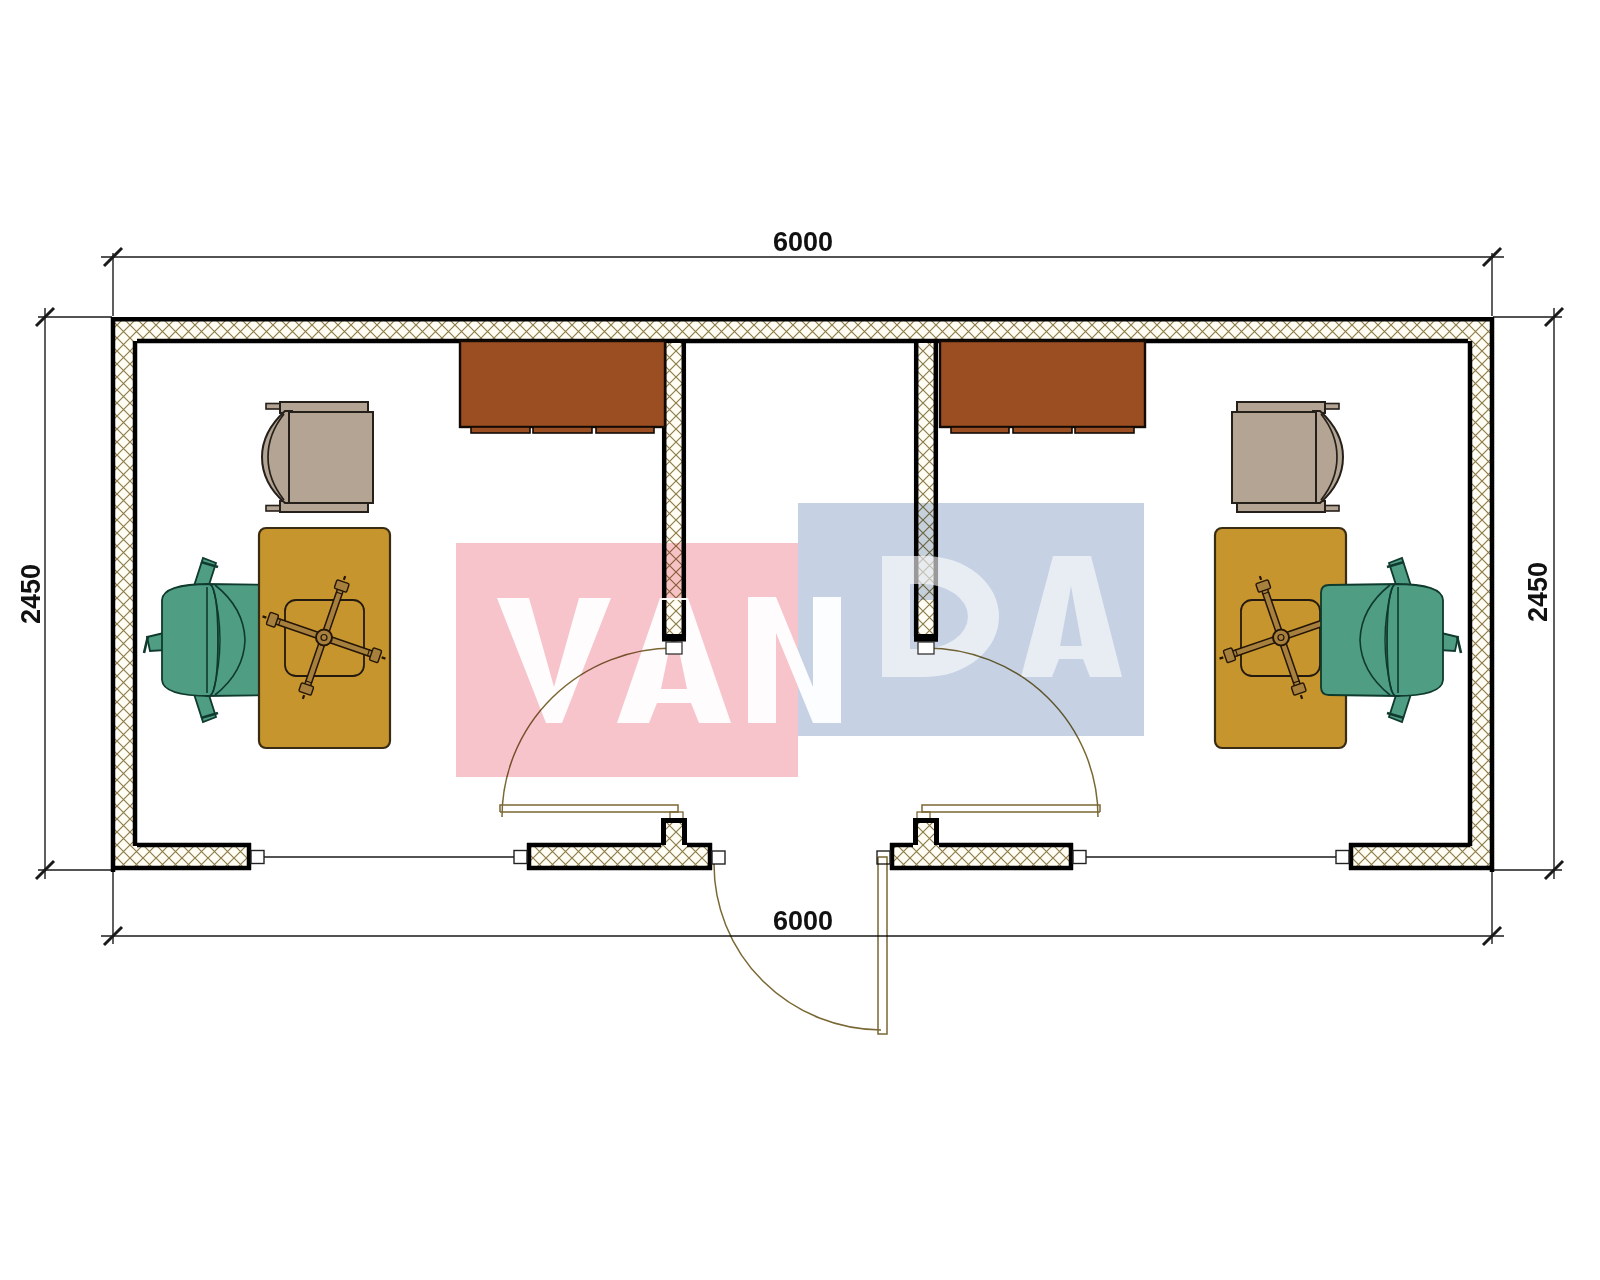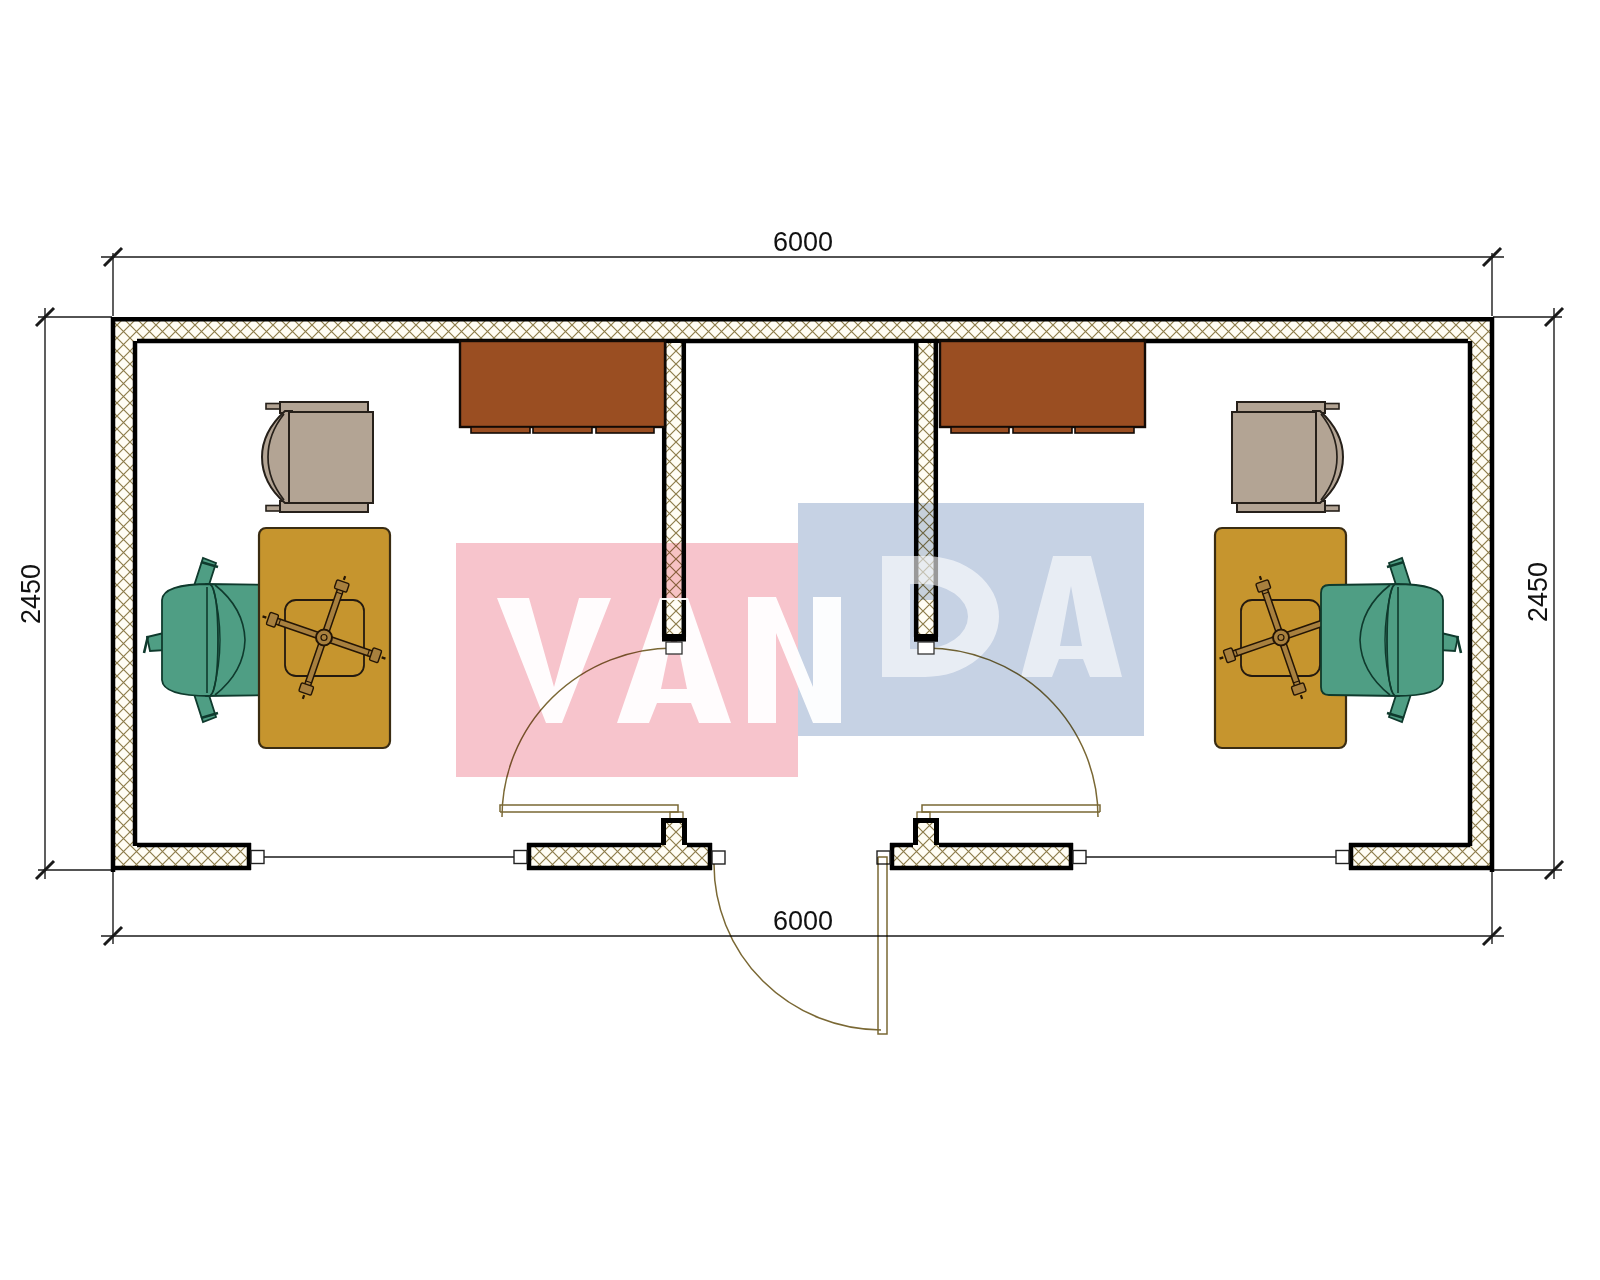--- a/index.html
+++ b/index.html
@@ -1,17 +1,17 @@
 <!DOCTYPE html>
 <html><head>
 <meta charset="utf-8">
 <style>
   html,body{margin:0;padding:0;background:#ffffff;}
   #page{width:1600px;height:1280px;position:relative;background:#ffffff;
-        font-family:"Liberation Sans", sans-serif;}
+        font-family:"Liberation Sans", sans-serif;font-weight:bold;}
   svg{position:absolute;left:0;top:0;}
   text{font-family:"Liberation Sans", sans-serif;}
 </style>
 </head>
 <body>
 <div id="page">
 <svg width="1600" height="1280" viewBox="0 0 1600 1280">
 <defs>
   <pattern id="hatch" width="13" height="13" patternUnits="userSpaceOnUse">
     <rect width="13" height="13" fill="#fffdf4"></rect>

